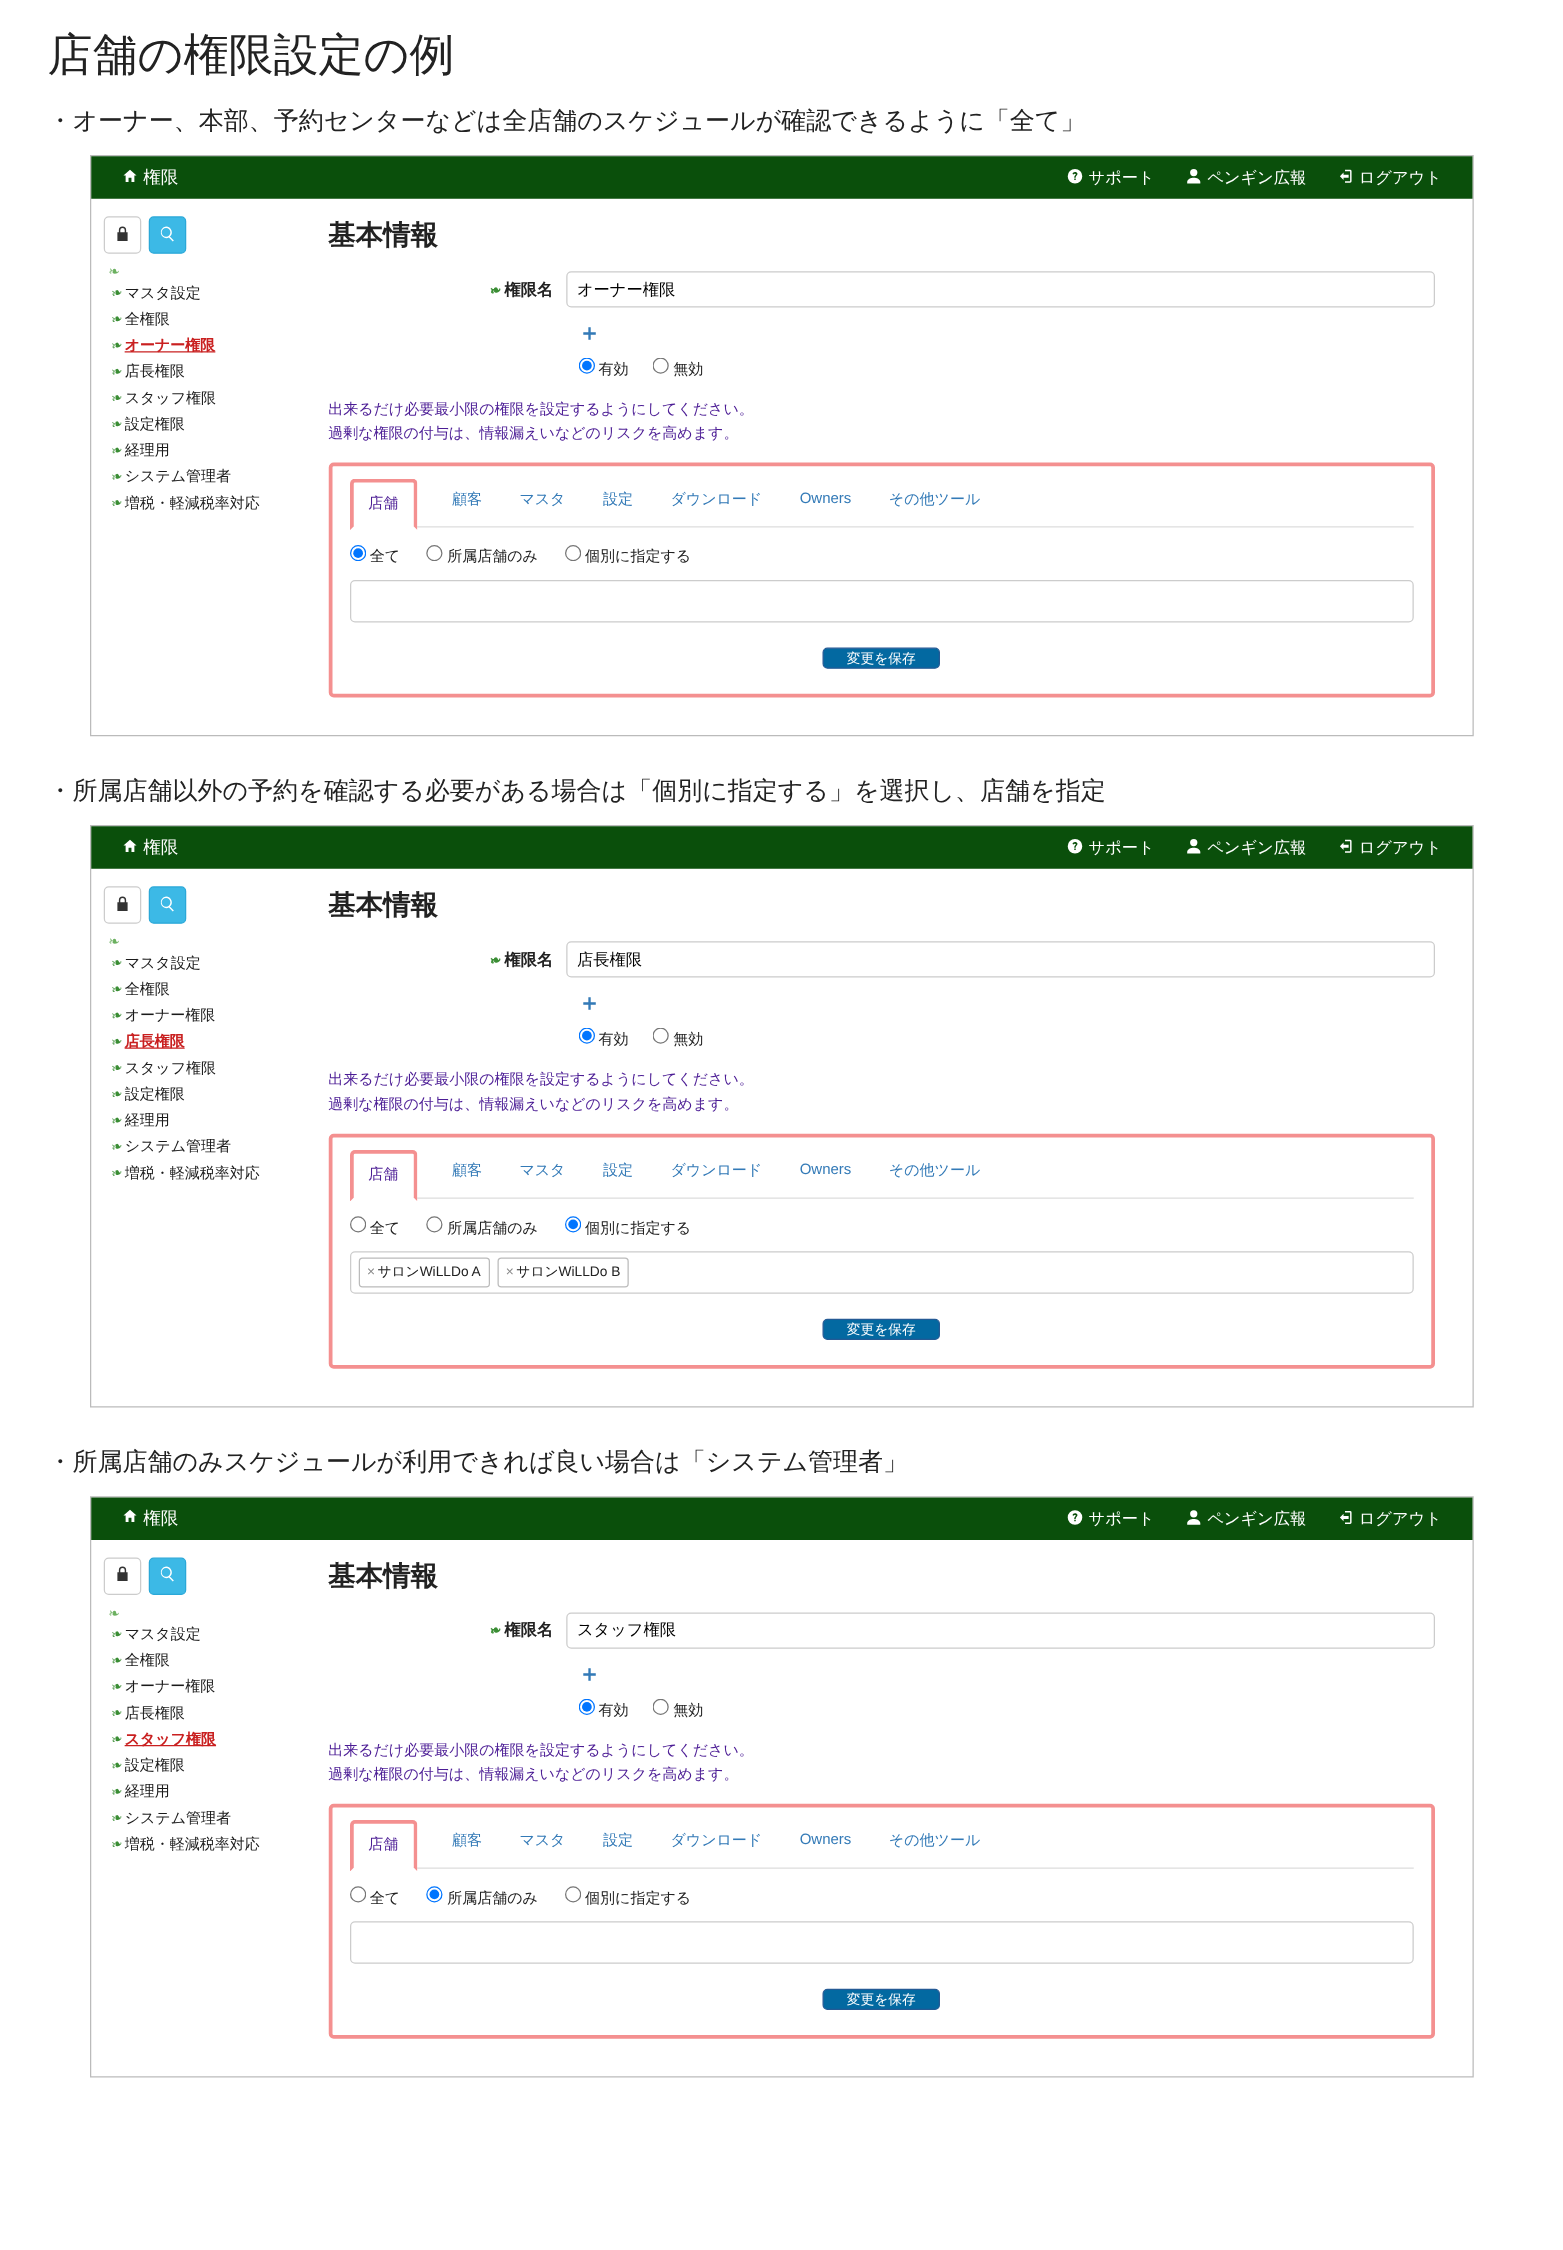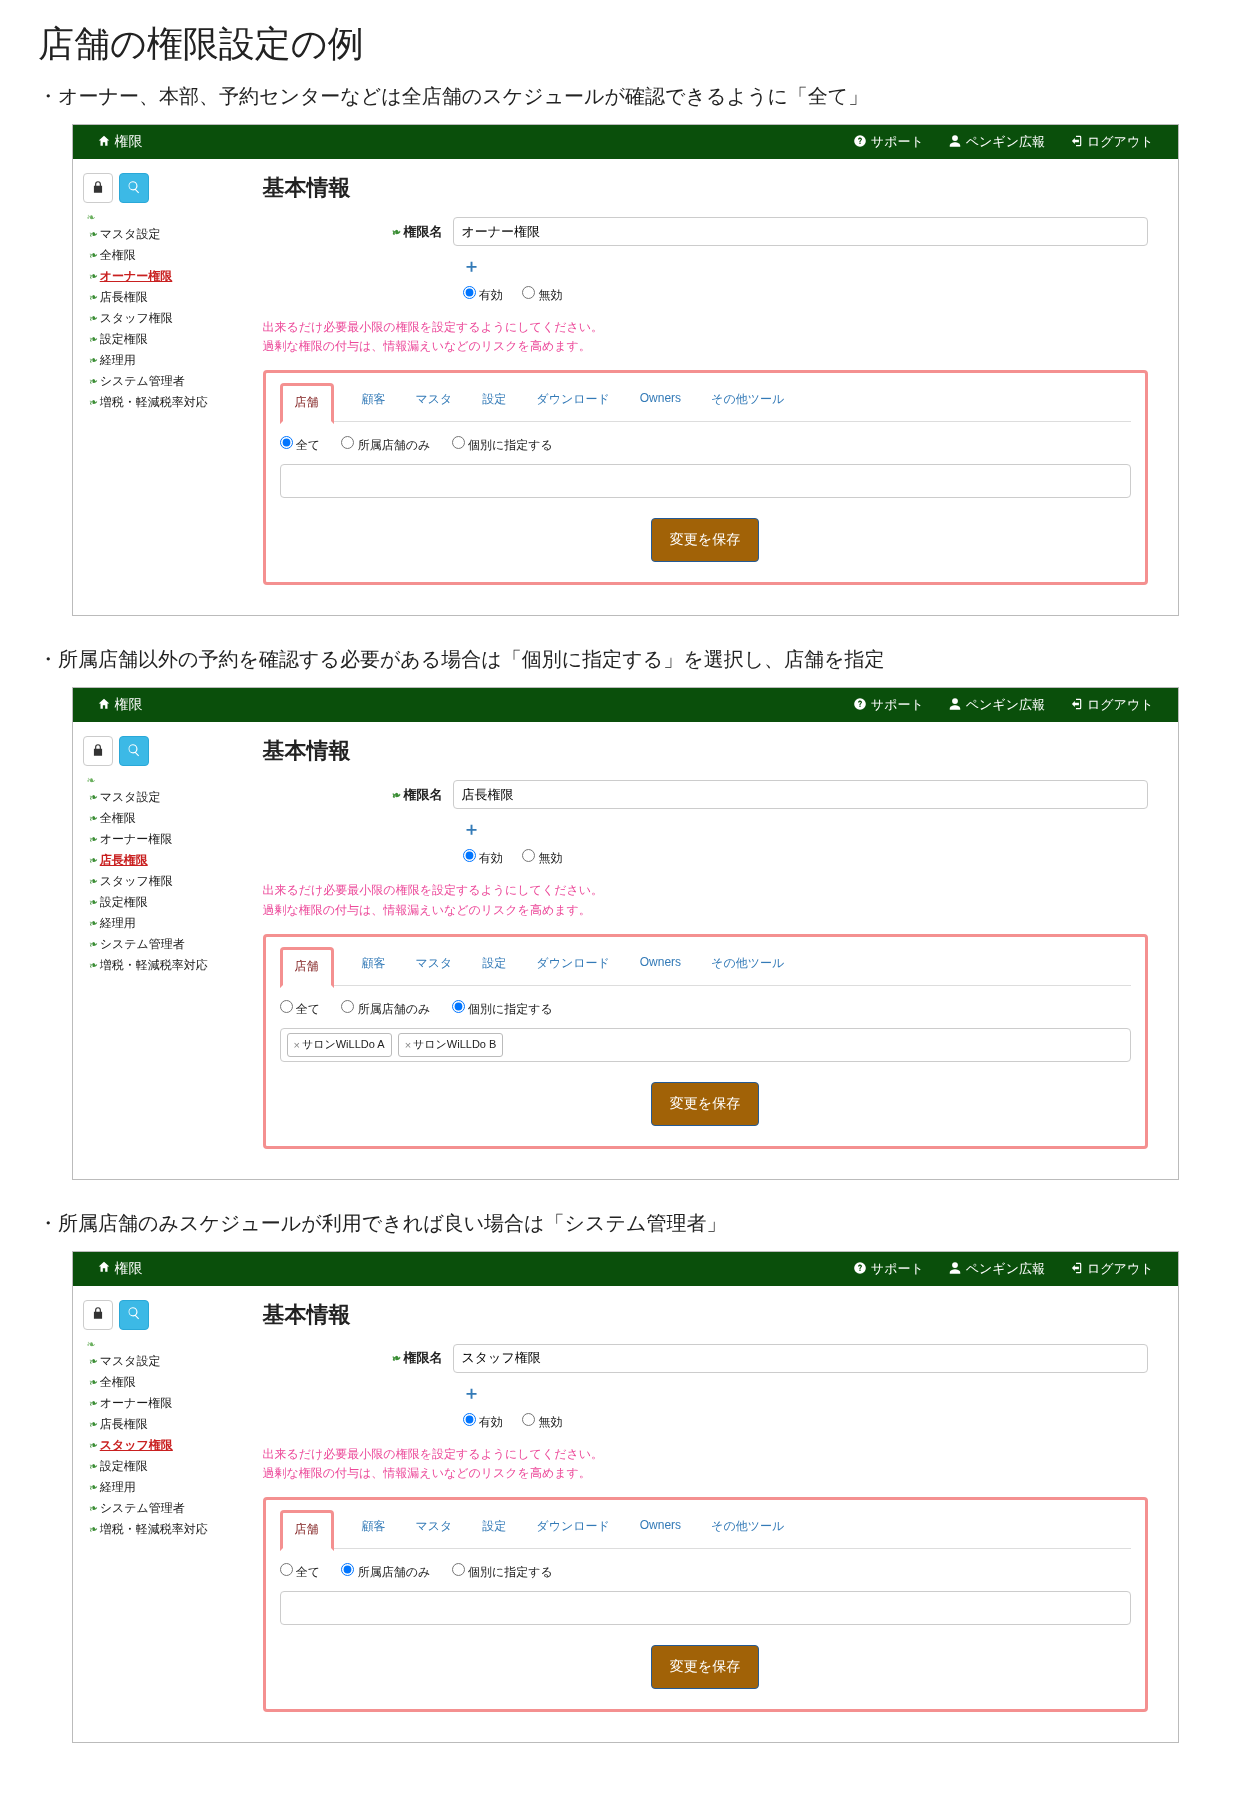--- a/index.html
+++ b/index.html
@@ -24,33 +24,33 @@
   .leaf-icon { color: #3a8d34; margin-right: 2px; font-size: 11px; display:inline-block; transform: rotate(-15deg); }
   .leaf-small { color: #6bb05f; font-size: 11px; padding-left:4px; }
   .main { flex: 1; padding: 14px 30px 30px 10px; }
   .section-title { font-size: 22px; font-weight: 600; margin-bottom: 14px; }
   .form-row { display: flex; align-items: center; margin-bottom: 8px; }
   .form-label { width: 190px; text-align: right; font-size: 13px; font-weight: 600; padding-right: 10px; }
   .form-input { flex: 1; padding: 6px 8px; border: 1px solid #ccc; border-radius: 4px; font-size: 13px; }
   .plus-action { color: #337ab7; font-size: 18px; font-weight: bold; margin-left: 200px; margin-bottom: 8px; cursor: pointer; }
   .radio-row { margin-left: 200px; font-size: 12px; margin-bottom: 14px; }
   .radio-row label { margin-right: 16px; cursor: pointer; }
-  .warning { color: #ec4899; font-size: 12px; margin: 10px 0 14px 0; line-height: 1.6; }
+  .warning { color: #4c1d95; font-size: 12px; margin: 10px 0 14px 0; line-height: 1.6; }
   .tab-area { border: 3px solid #f49090; border-radius: 4px; padding: 0 14px 20px 14px; }
   .tab-strip { display: flex; gap: 26px; border-bottom: 1px solid #ddd; font-size: 12px; padding-top: 10px; }
   .tab-strip .tab { padding: 8px 2px 10px 2px; cursor: pointer; color: #337ab7; }
-  .tab-strip .tab.active { border: 1px solid #ddd; border-bottom: 1px solid #fff; border-radius: 4px 4px 0 0; margin-bottom: -1px; background: #fff; color: #7f1d1d; padding-left:12px; padding-right:12px; }
+  .tab-strip .tab.active { border: 1px solid #ddd; border-bottom: 1px solid #fff; border-radius: 4px 4px 0 0; margin-bottom: -1px; background: #fff; color: #4c1d95; padding-left:12px; padding-right:12px; }
   .tab-strip .tab.active.highlighted { border: 3px solid #f49090; border-bottom: 3px solid #fff; margin-bottom: -3px; }
   .scope-row { font-size: 12px; margin: 14px 0 10px 0; }
   .scope-row label { margin-right: 18px; cursor: pointer; }
   .scope-field { width: 100%; min-height: 34px; border: 1px solid #ccc; border-radius: 4px; padding: 4px 6px; font-size: 12px; display: flex; gap: 6px; flex-wrap: wrap; }
   .chip { border: 1px solid #bbb; border-radius: 3px; padding: 2px 6px; font-size: 11px; background: #fff; display: inline-flex; align-items: center; gap: 2px; }
   .chip .x { color: #888; }
   .save-row { display: flex; justify-content: center; margin-top: 20px; }
-  .btn-save { background: #a16207; color: #fff; border: 1px solid #245a95; border-radius: 4px; padding: 12px 18px; font-size: 14px; cursor: pointer; }
+  .btn-save { background: #0369a1; color: #fff; border: 1px solid #245a95; border-radius: 4px; padding: 0 18px; font-size: 11px; cursor: pointer; }
   .ico { display: inline-block; }
 </style>
 </head>
 <body>
 
 <h1 class="page-title">店舗の権限設定の例</h1>
 <div id="examples-root">
     <div class="caption">・オーナー、本部、予約センターなどは全店舗のスケジュールが確認できるように「全て」</div>
   <div class="panel-wrap">
       <div class="panel">

